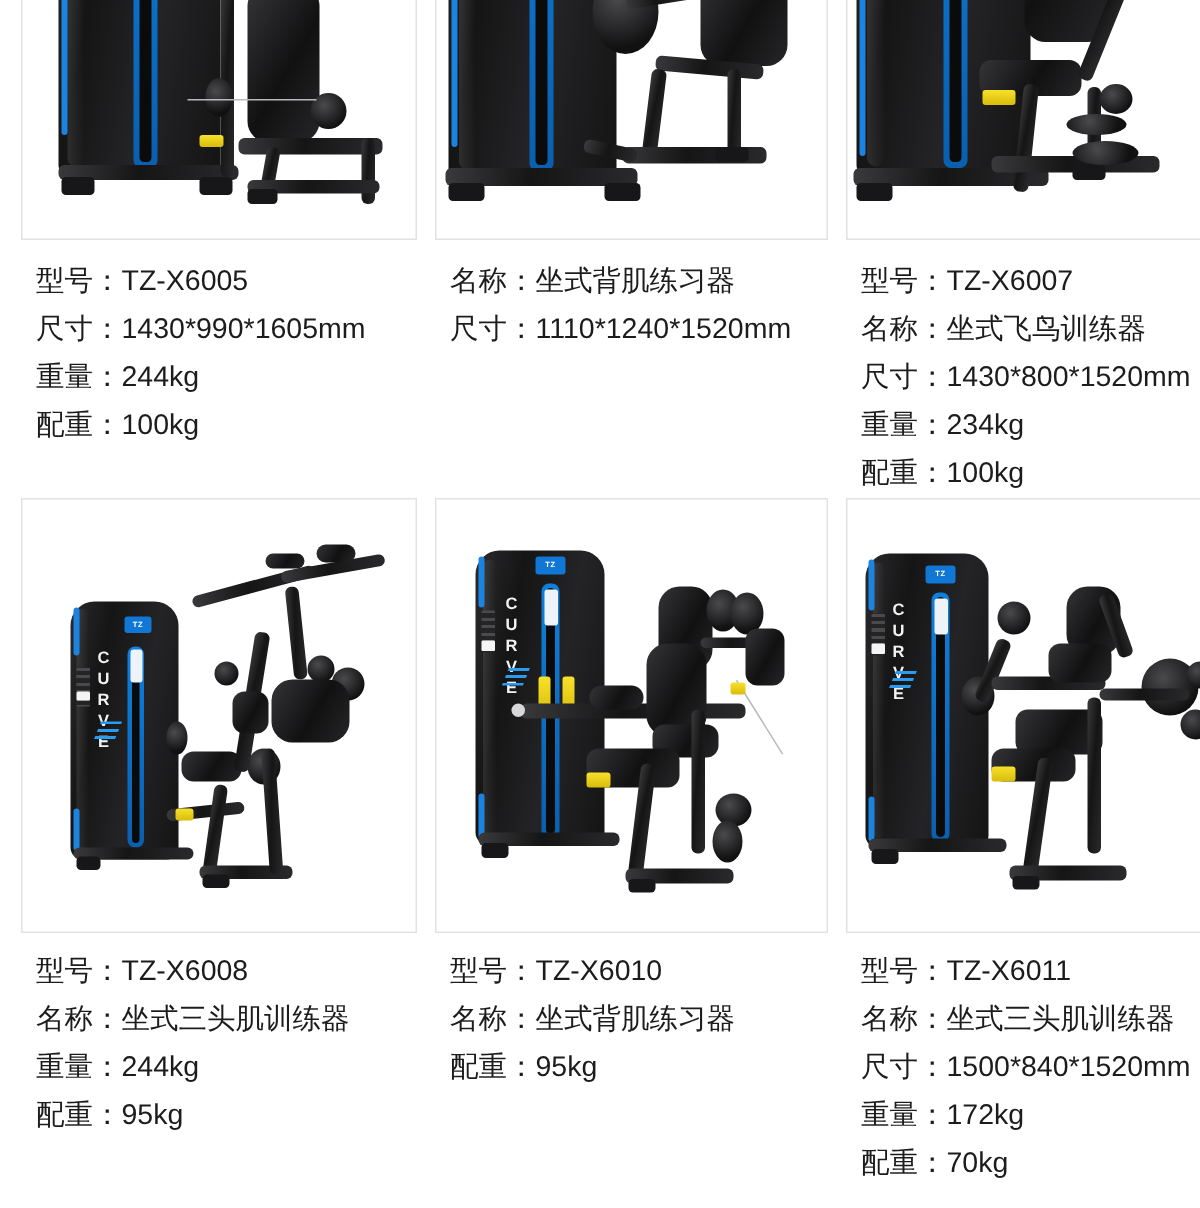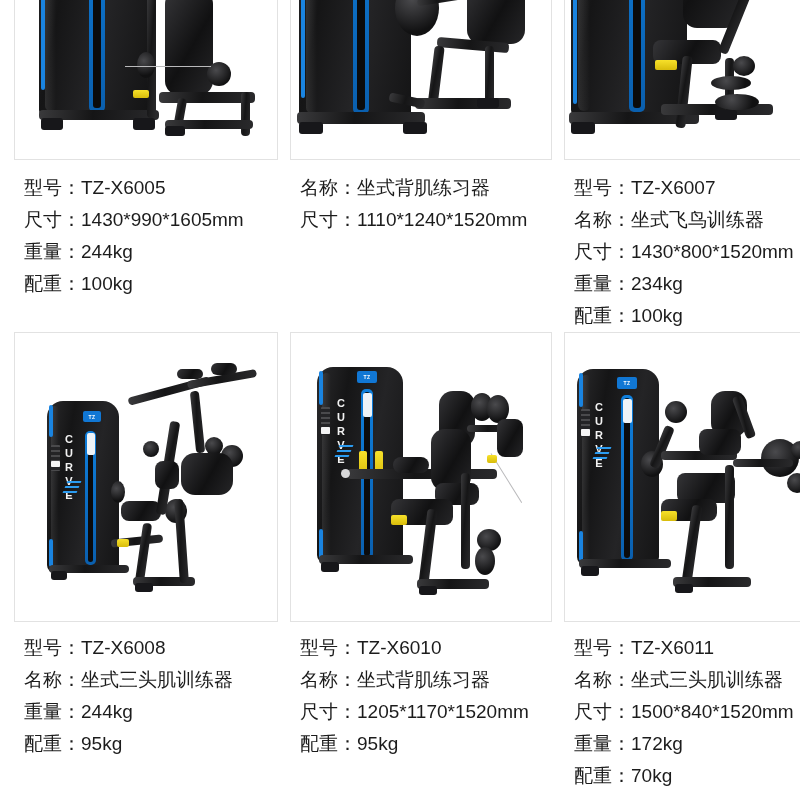--- a/index.html
+++ b/index.html
@@ -340,21 +340,20 @@
             <div class="tube" style="left:170px;top:140px;width:9px;height:96px;"></div>
             <div class="cable" style="left:200px;top:120px;width:58px;transform:rotate(58deg);"></div>
             <div class="disc" style="left:186px;top:196px;width:24px;height:22px;"></div>
             <div class="disc" style="left:184px;top:214px;width:20px;height:28px;"></div>
             <div class="yellow" style="left:196px;top:122px;width:10px;height:8px;"></div>
           </div>
         </div>
         <div class="specs row-bottom-specs">
           <div class="spec-line"><span class="spec-label">型号：</span><span class="spec-value">TZ-X6010</span></div>
           <div class="spec-line"><span class="spec-label">名称：</span><span class="spec-value">坐式背肌练习器</span></div>
-          <div class="spec-line"><span class="spec-label">尺寸：</span><span class="spec-value">1205*1170*1520mm</span></div>
           <div class="spec-line"><span class="spec-label">配重：</span><span class="spec-value">95kg</span></div>
         </div>
       </div>
 
       
       <div class="product-card">
         <div class="img-frame">
           <div class="machine">
             <div class="shroud" style="left:12px;top:36px;width:82px;height:196px;"></div>
             <div class="shroud-edge" style="left:14px;top:40px;height:34px;"></div>

